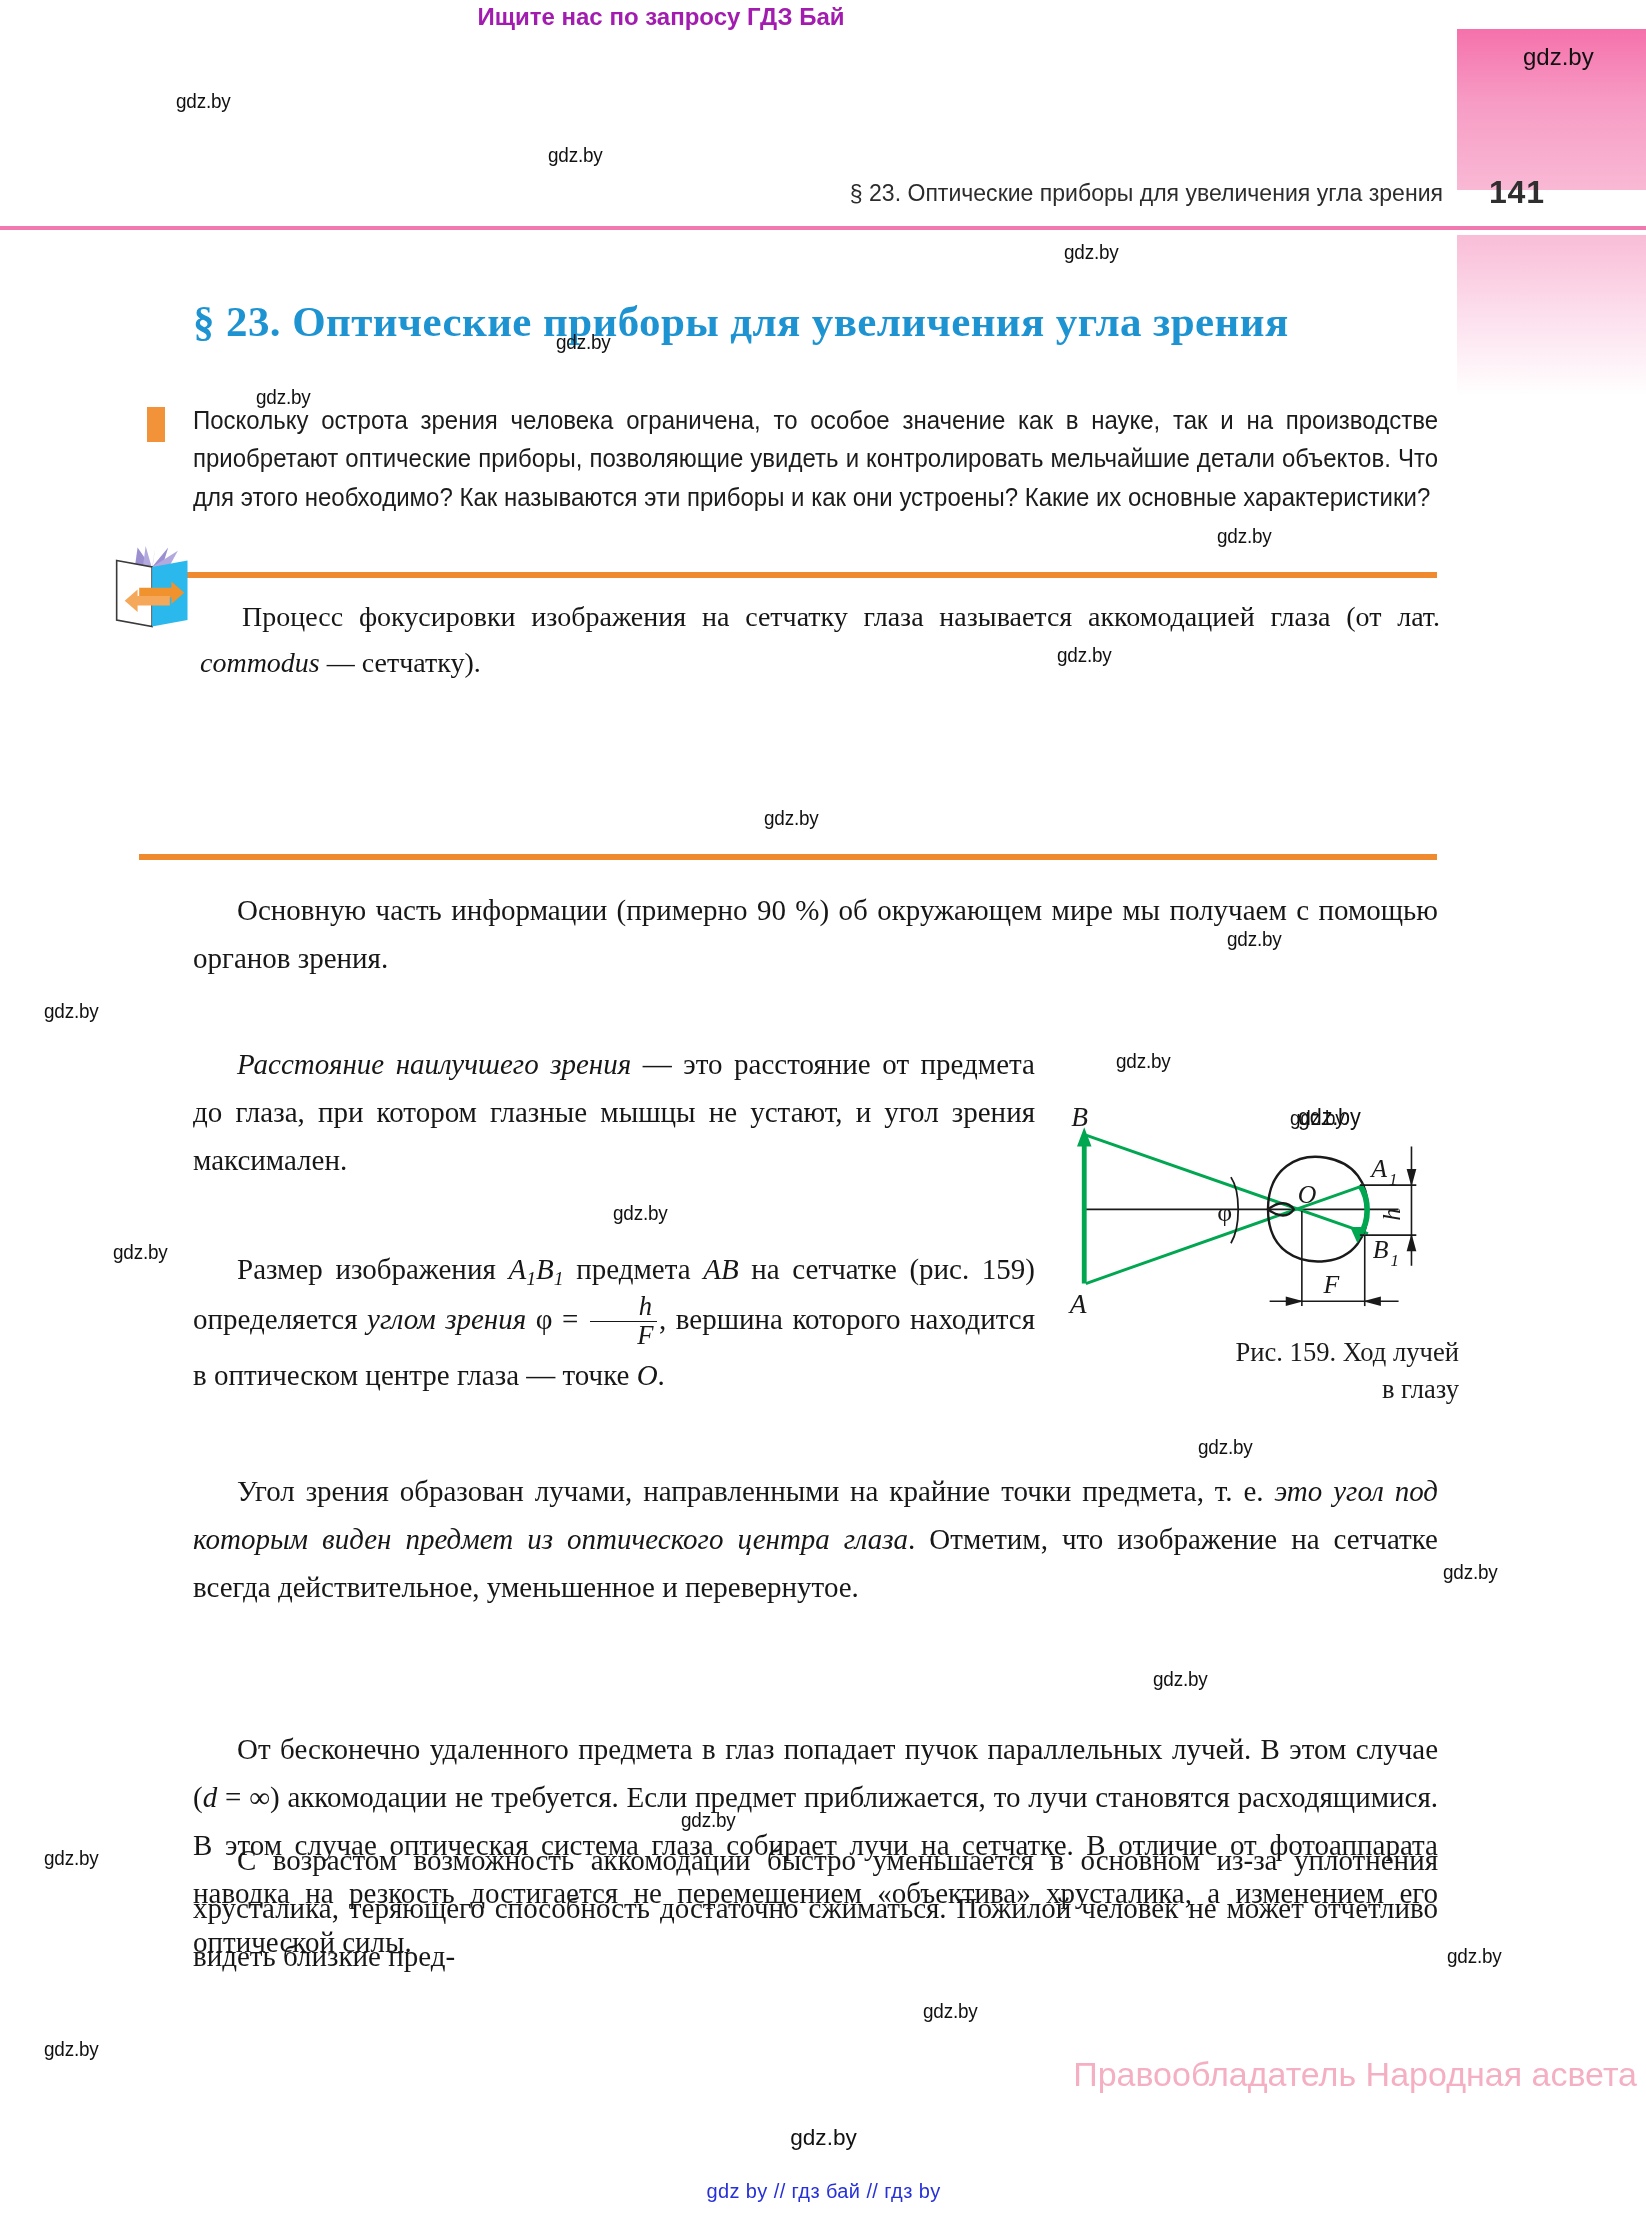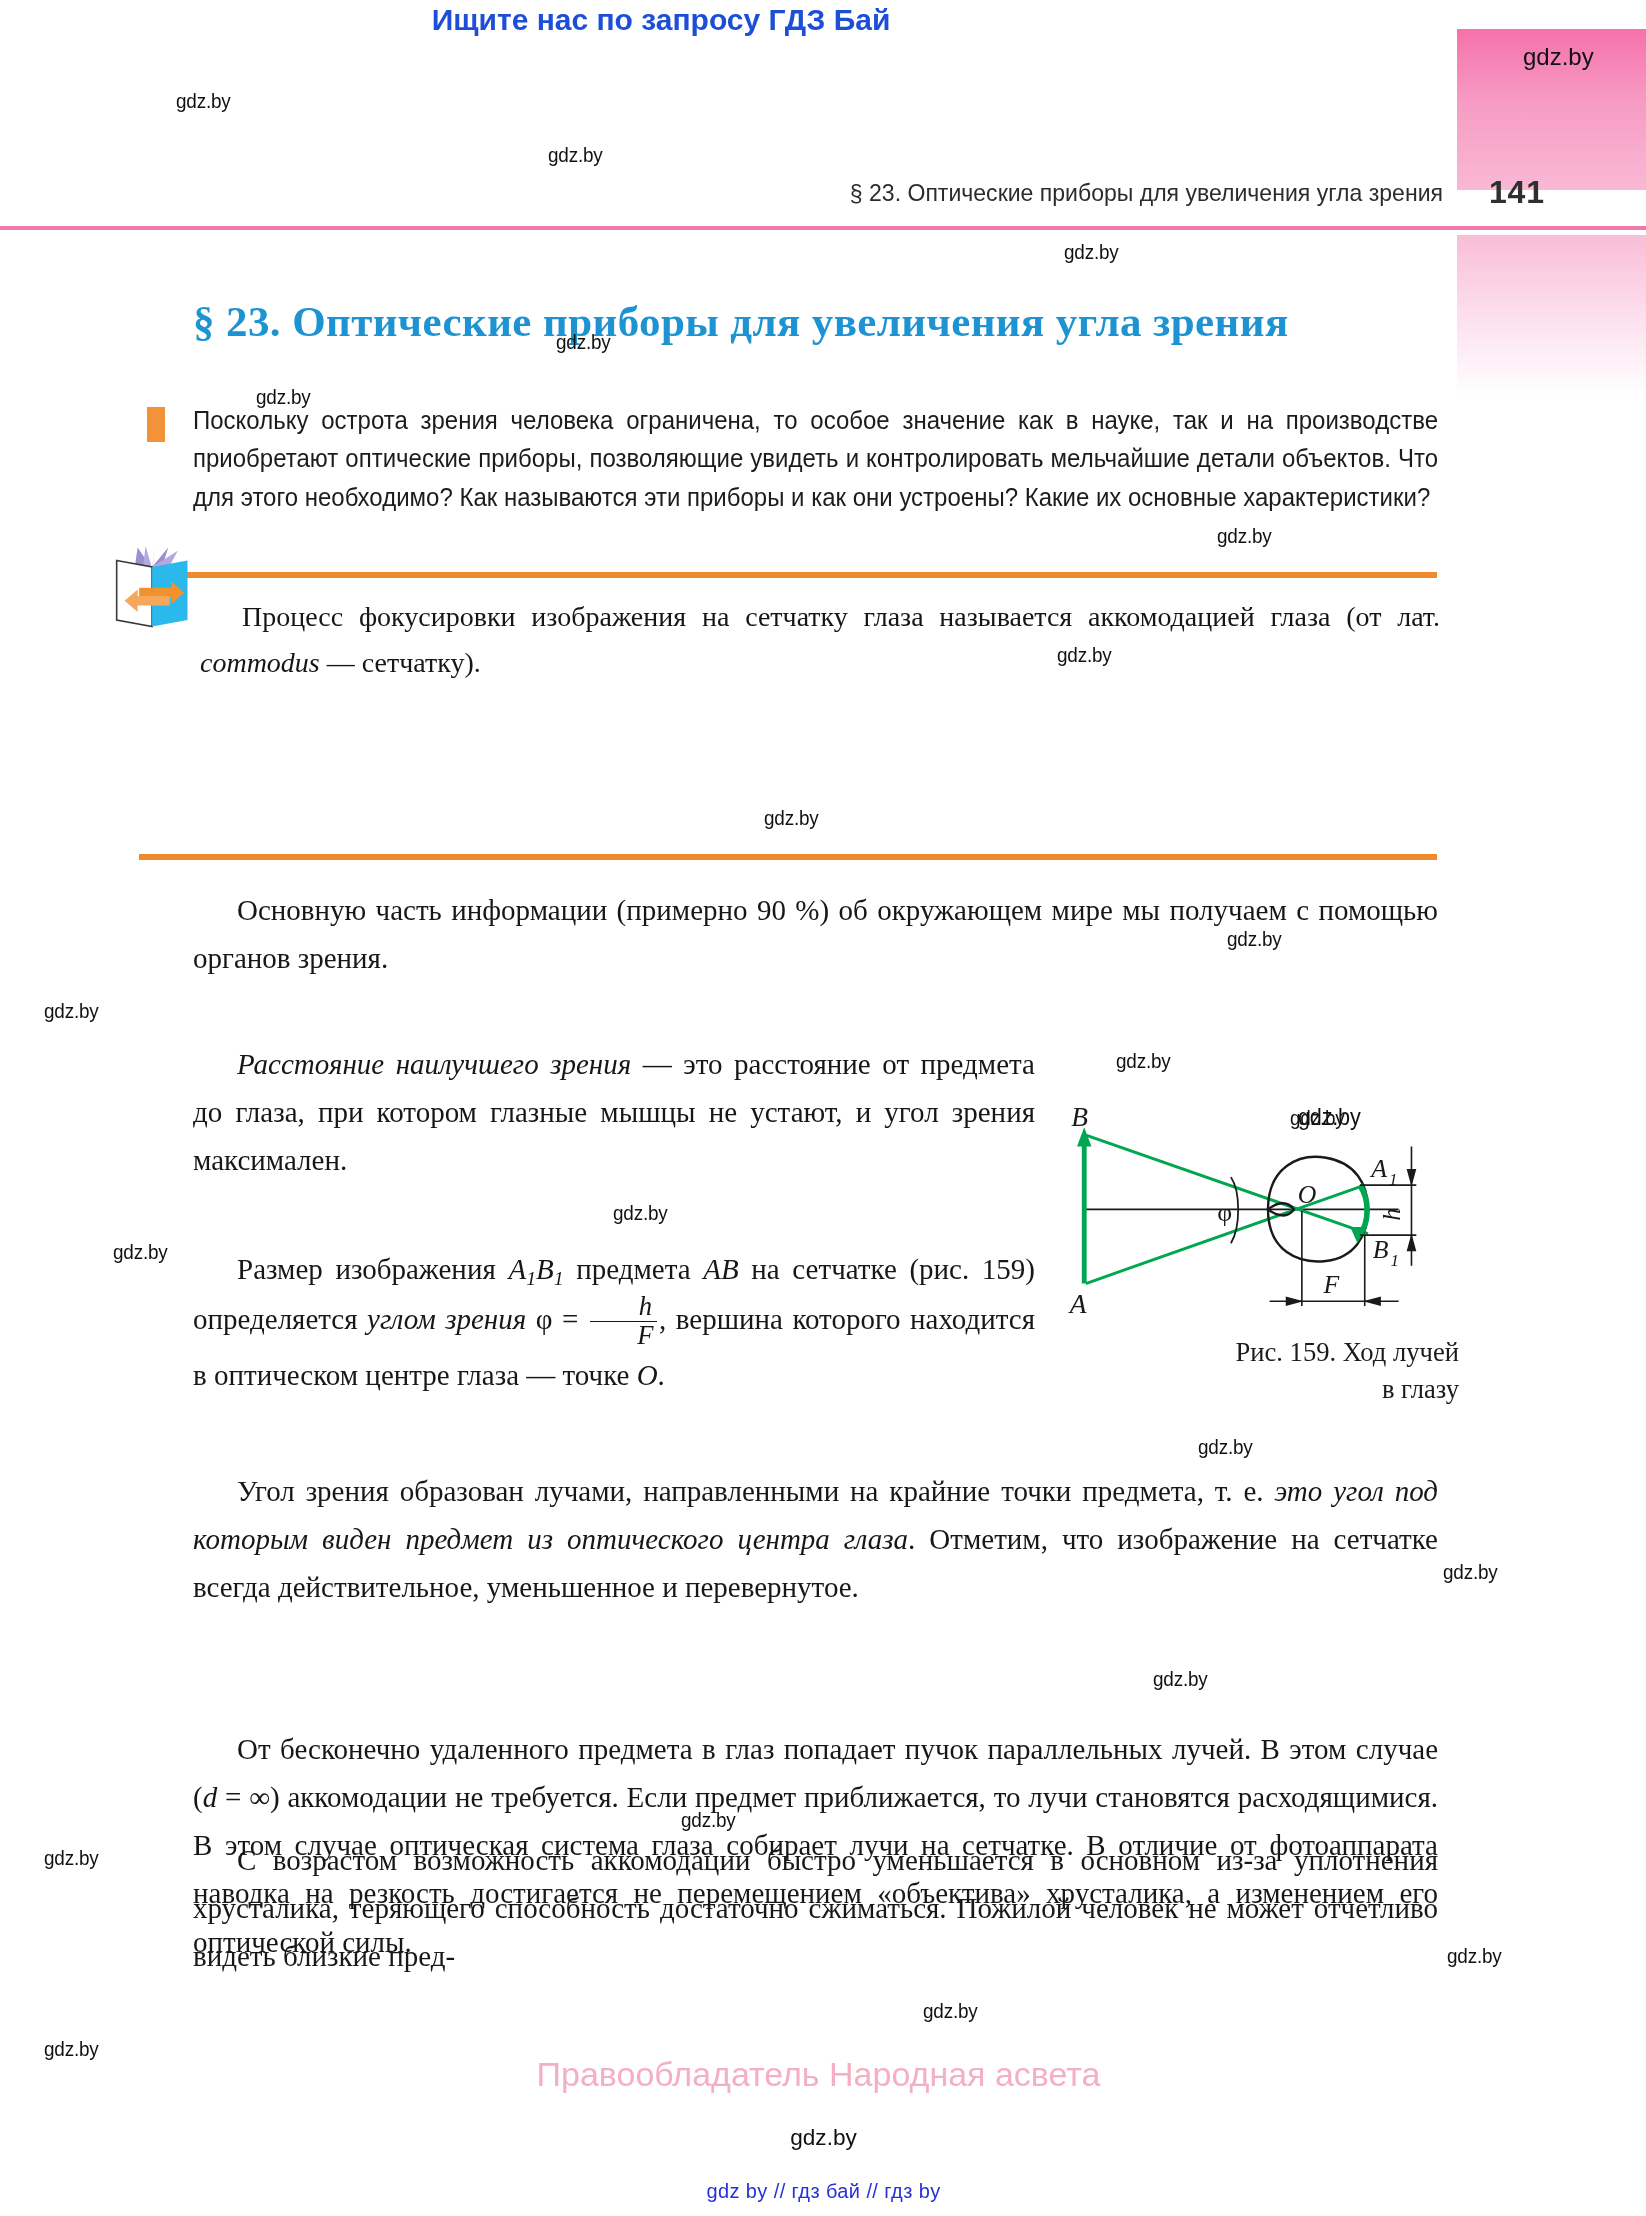--- a/index.html
+++ b/index.html
@@ -19,23 +19,23 @@
     letter-spacing:-0.2px;
     transform:scaleX(0.9);
     transform-origin:left center;
   }
 
   
   #promo {
     position:absolute; top:3.2px; left:0; width:1322px;
     text-align:center;
     font-family:"Liberation Sans", sans-serif;
-    font-size:30px;
+    font-size:24px;
     font-weight:600;
-    color:#1d4ed8;
+    color:#a21caf;
     white-space:nowrap;
   }
 
   
   .tab {
     position:absolute;
     left:1457px;
     width:189px;
   }
   #tab-top {
@@ -164,21 +164,21 @@
     position:absolute; top:1334px; left:1040px; width:419px;
     text-align:right;
     font-size:26.6px;
     line-height:1.38;
     color:#1b1b1b;
   }
 
   
   #foot-rights {
     position:absolute; top:2055px; left:0; width:1637px;
-    text-align:center;
+    text-align:right;
     font-family:"Liberation Sans", sans-serif;
     font-size:34px;
     color:#f5afc3;
     white-space:nowrap;
   }
   #foot-gdz {
     position:absolute; top:2125px; left:0; width:1647px;
     text-align:center;
     font-family:"Liberation Sans", sans-serif;
     font-size:22.6px;

